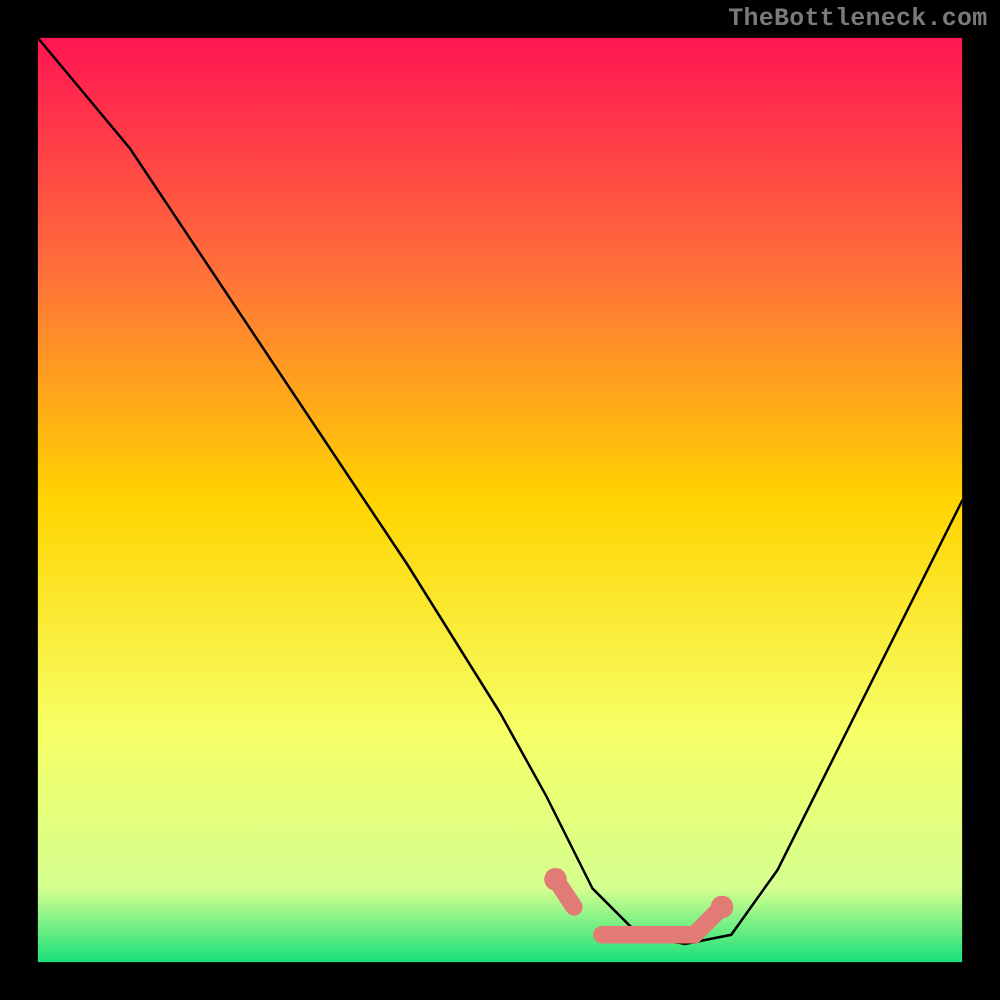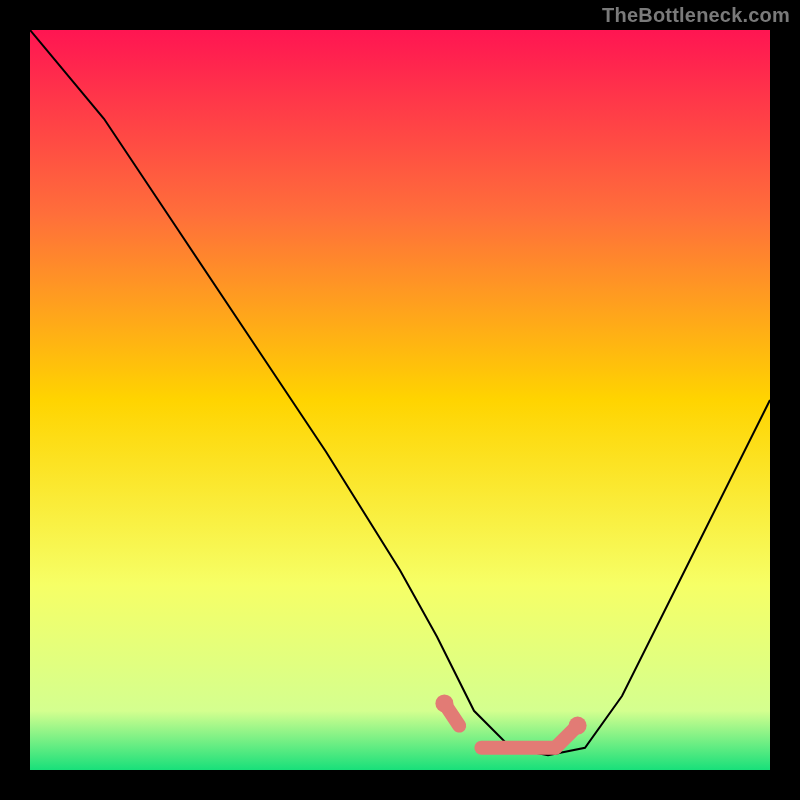--- a/index.html
+++ b/index.html
@@ -37,21 +37,21 @@
     position: absolute;
     left: 0;
     top: 0;
     width: 740px;
     height: 740px;
   }
   .watermark {
     position: absolute;
     top: 4px;
     right: 10px;
-    font-family: Liberation Sans, sans-serif;
+    font-family: Liberation Mono, monospace;
     font-size: 20px;
     font-weight: bold;
     color: #7a7a7a;
     letter-spacing: 0.2px;
     margin-left: 24px;
   }
 </style>
 </head>
 <body>
 

